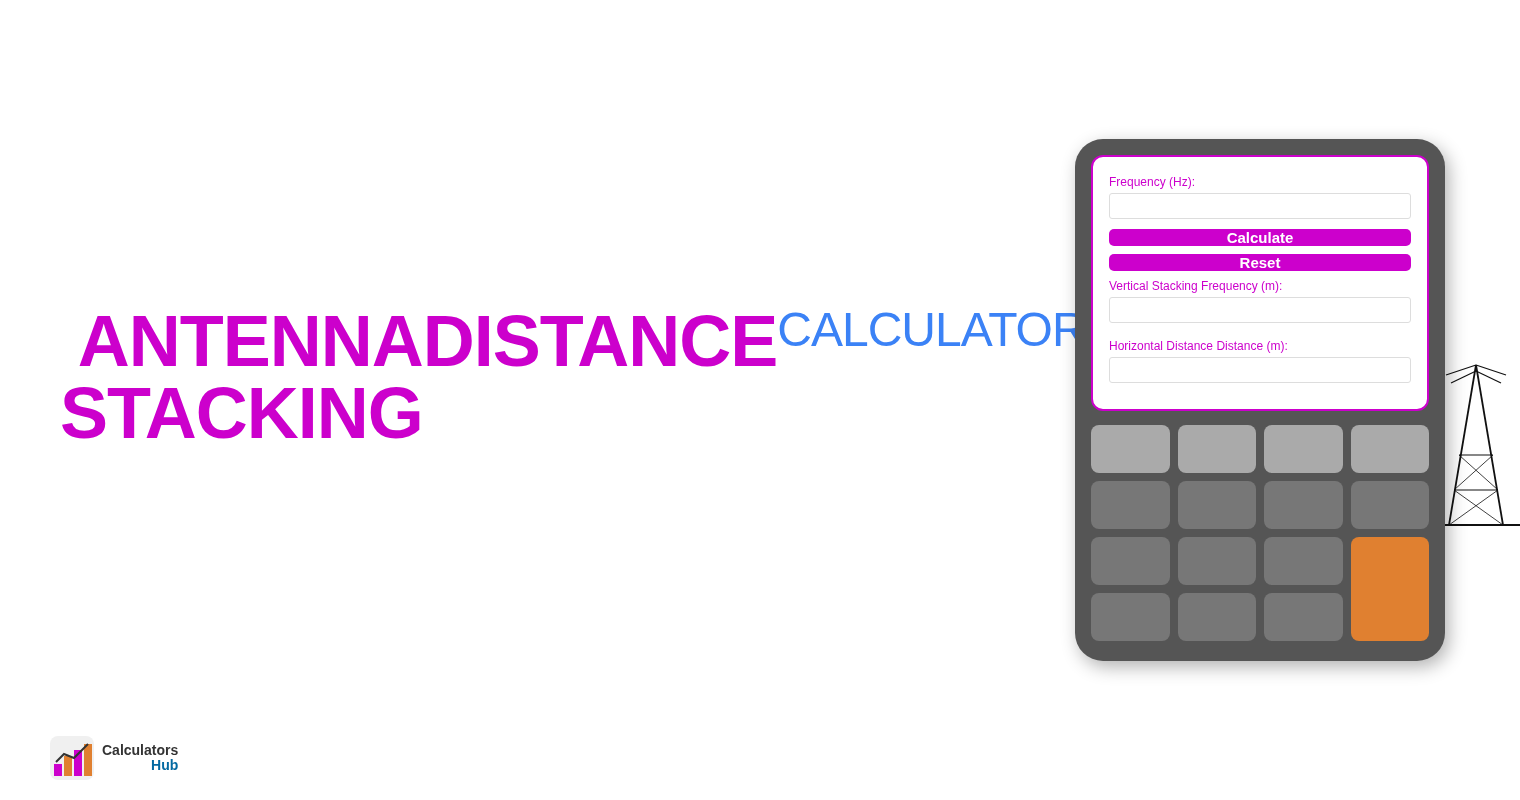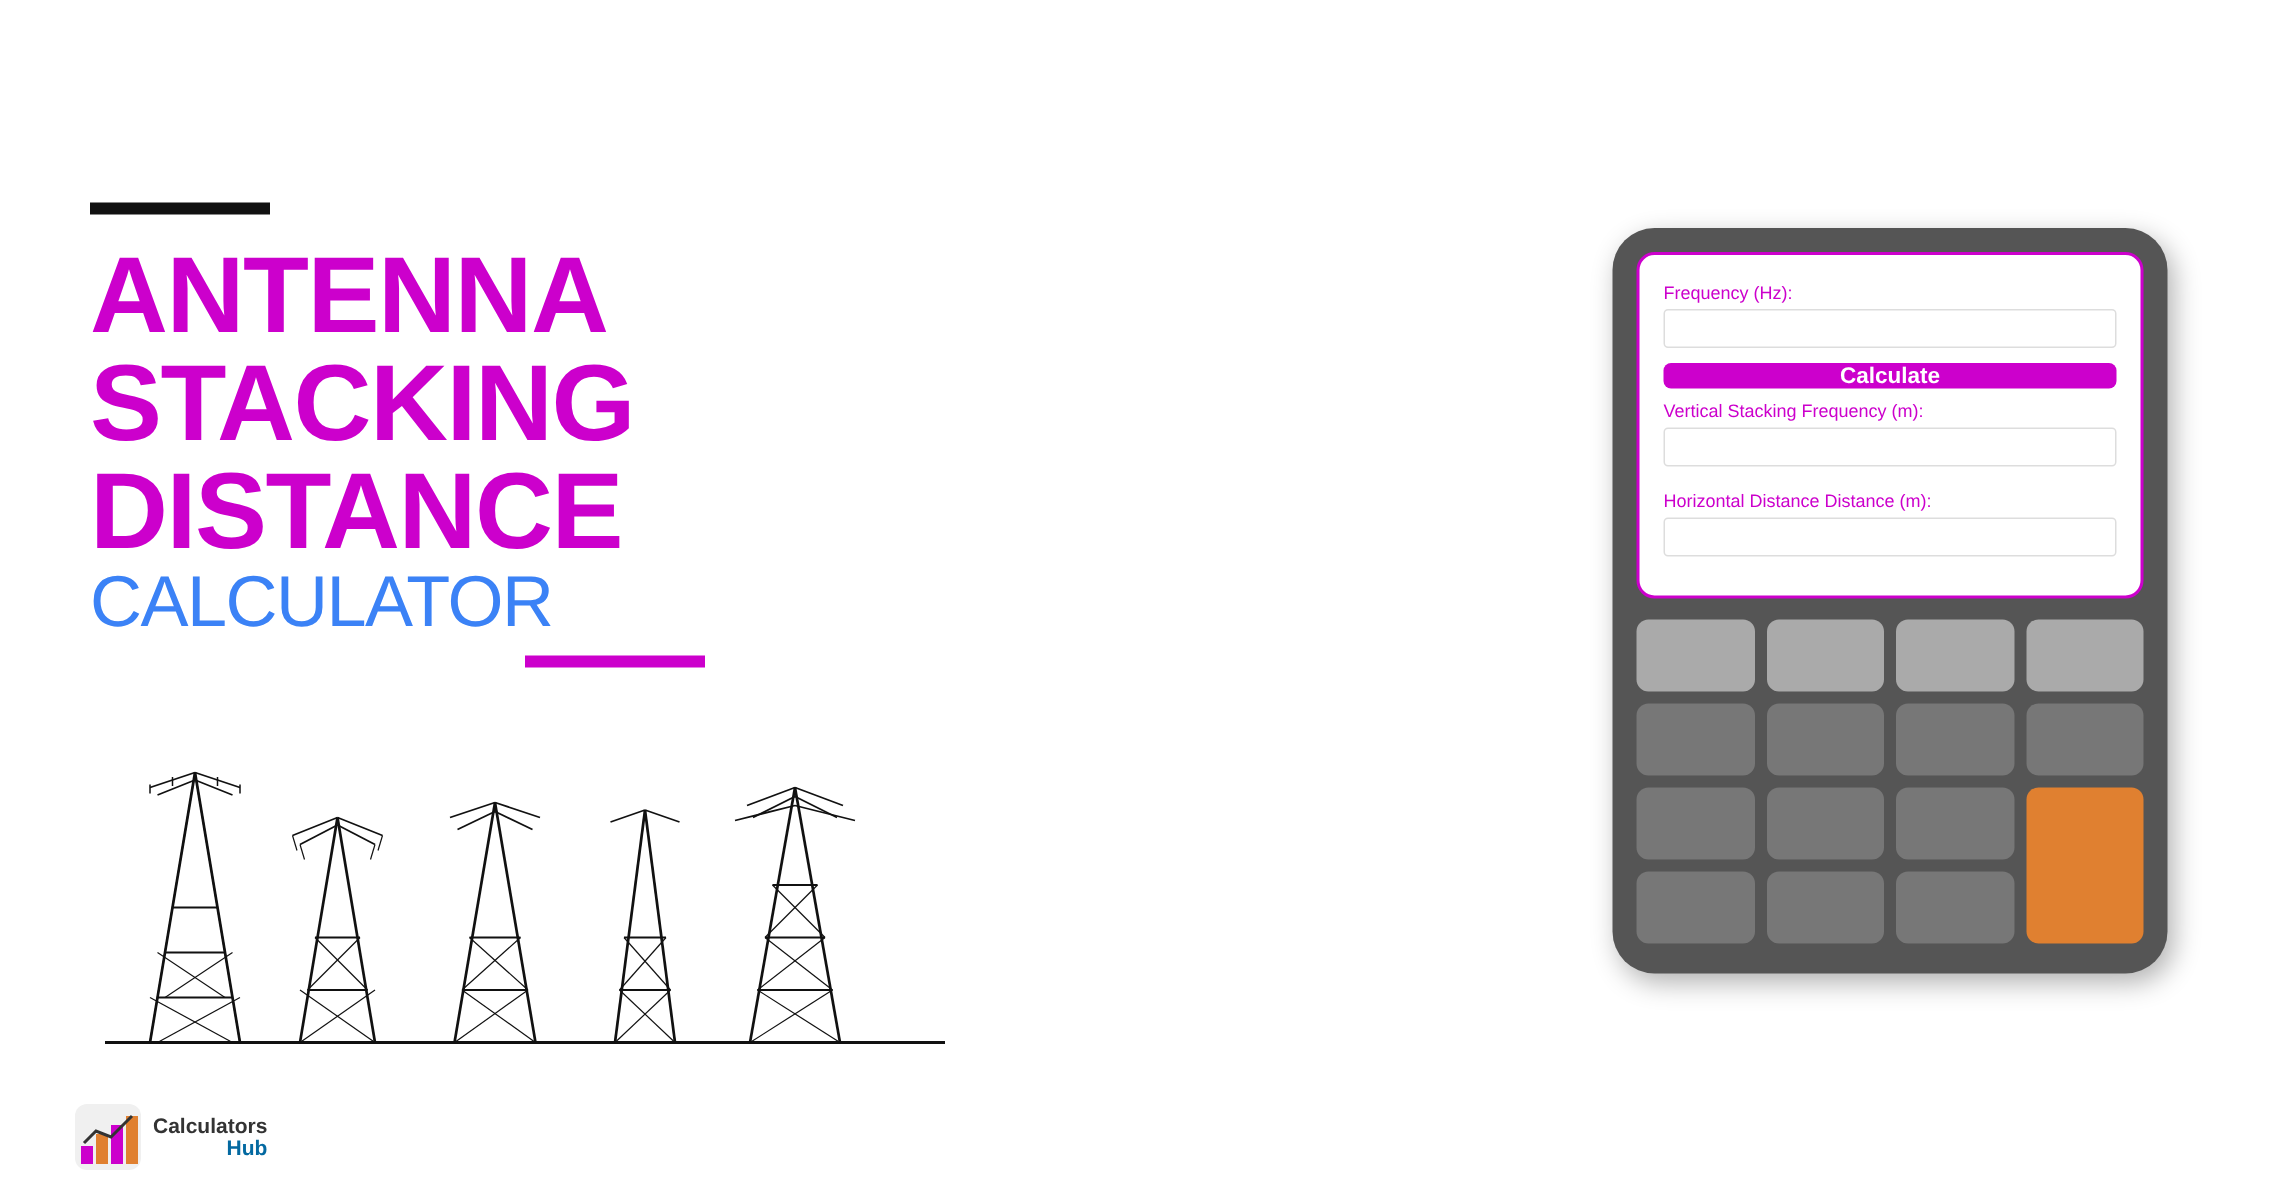--- a/index.html
+++ b/index.html
@@ -12,24 +12,25 @@
       display: flex;
       align-items: center;
       justify-content: space-between;
       padding: 0 60px;
     }
 
     
     .left-section {
       flex: 1;
       display: flex;
-      flex-direction: column;
+      flex-direction: row;
       justify-content: flex-start;
       padding-top: 40px;
       max-width: 700px;
+      text-align: right;
     }
 
     .top-bar {
       width: 120px;
       height: 8px;
       background: #111;
       margin-bottom: 18px;
     }
 
     .title-line1 {
@@ -365,20 +366,21 @@
 </div>
 
 <div class="right-section">
   <div class="calculator">
 
     <div class="calc-screen">
       <div class="field-label">Frequency (Hz):</div>
       <input class="field-input" type="text" style="">
 
       <button class="calc-btn btn-calculate">Calculate</button>
+      <button class="calc-btn btn-reset">Reset</button>
 
       <div class="result-label">Vertical Stacking Frequency (m):</div>
       <input class="result-input" type="text" readonly="" style="">
 
       <div class="result-label">Horizontal Distance Distance (m):</div>
       <input class="result-input" type="text" readonly="" style="">
     </div>
 
     <div style="display: grid; grid-template-columns: repeat(4, 1fr); grid-template-rows: repeat(4, 48px); gap: 8px;">
         <button class="key key-gray"></button>

